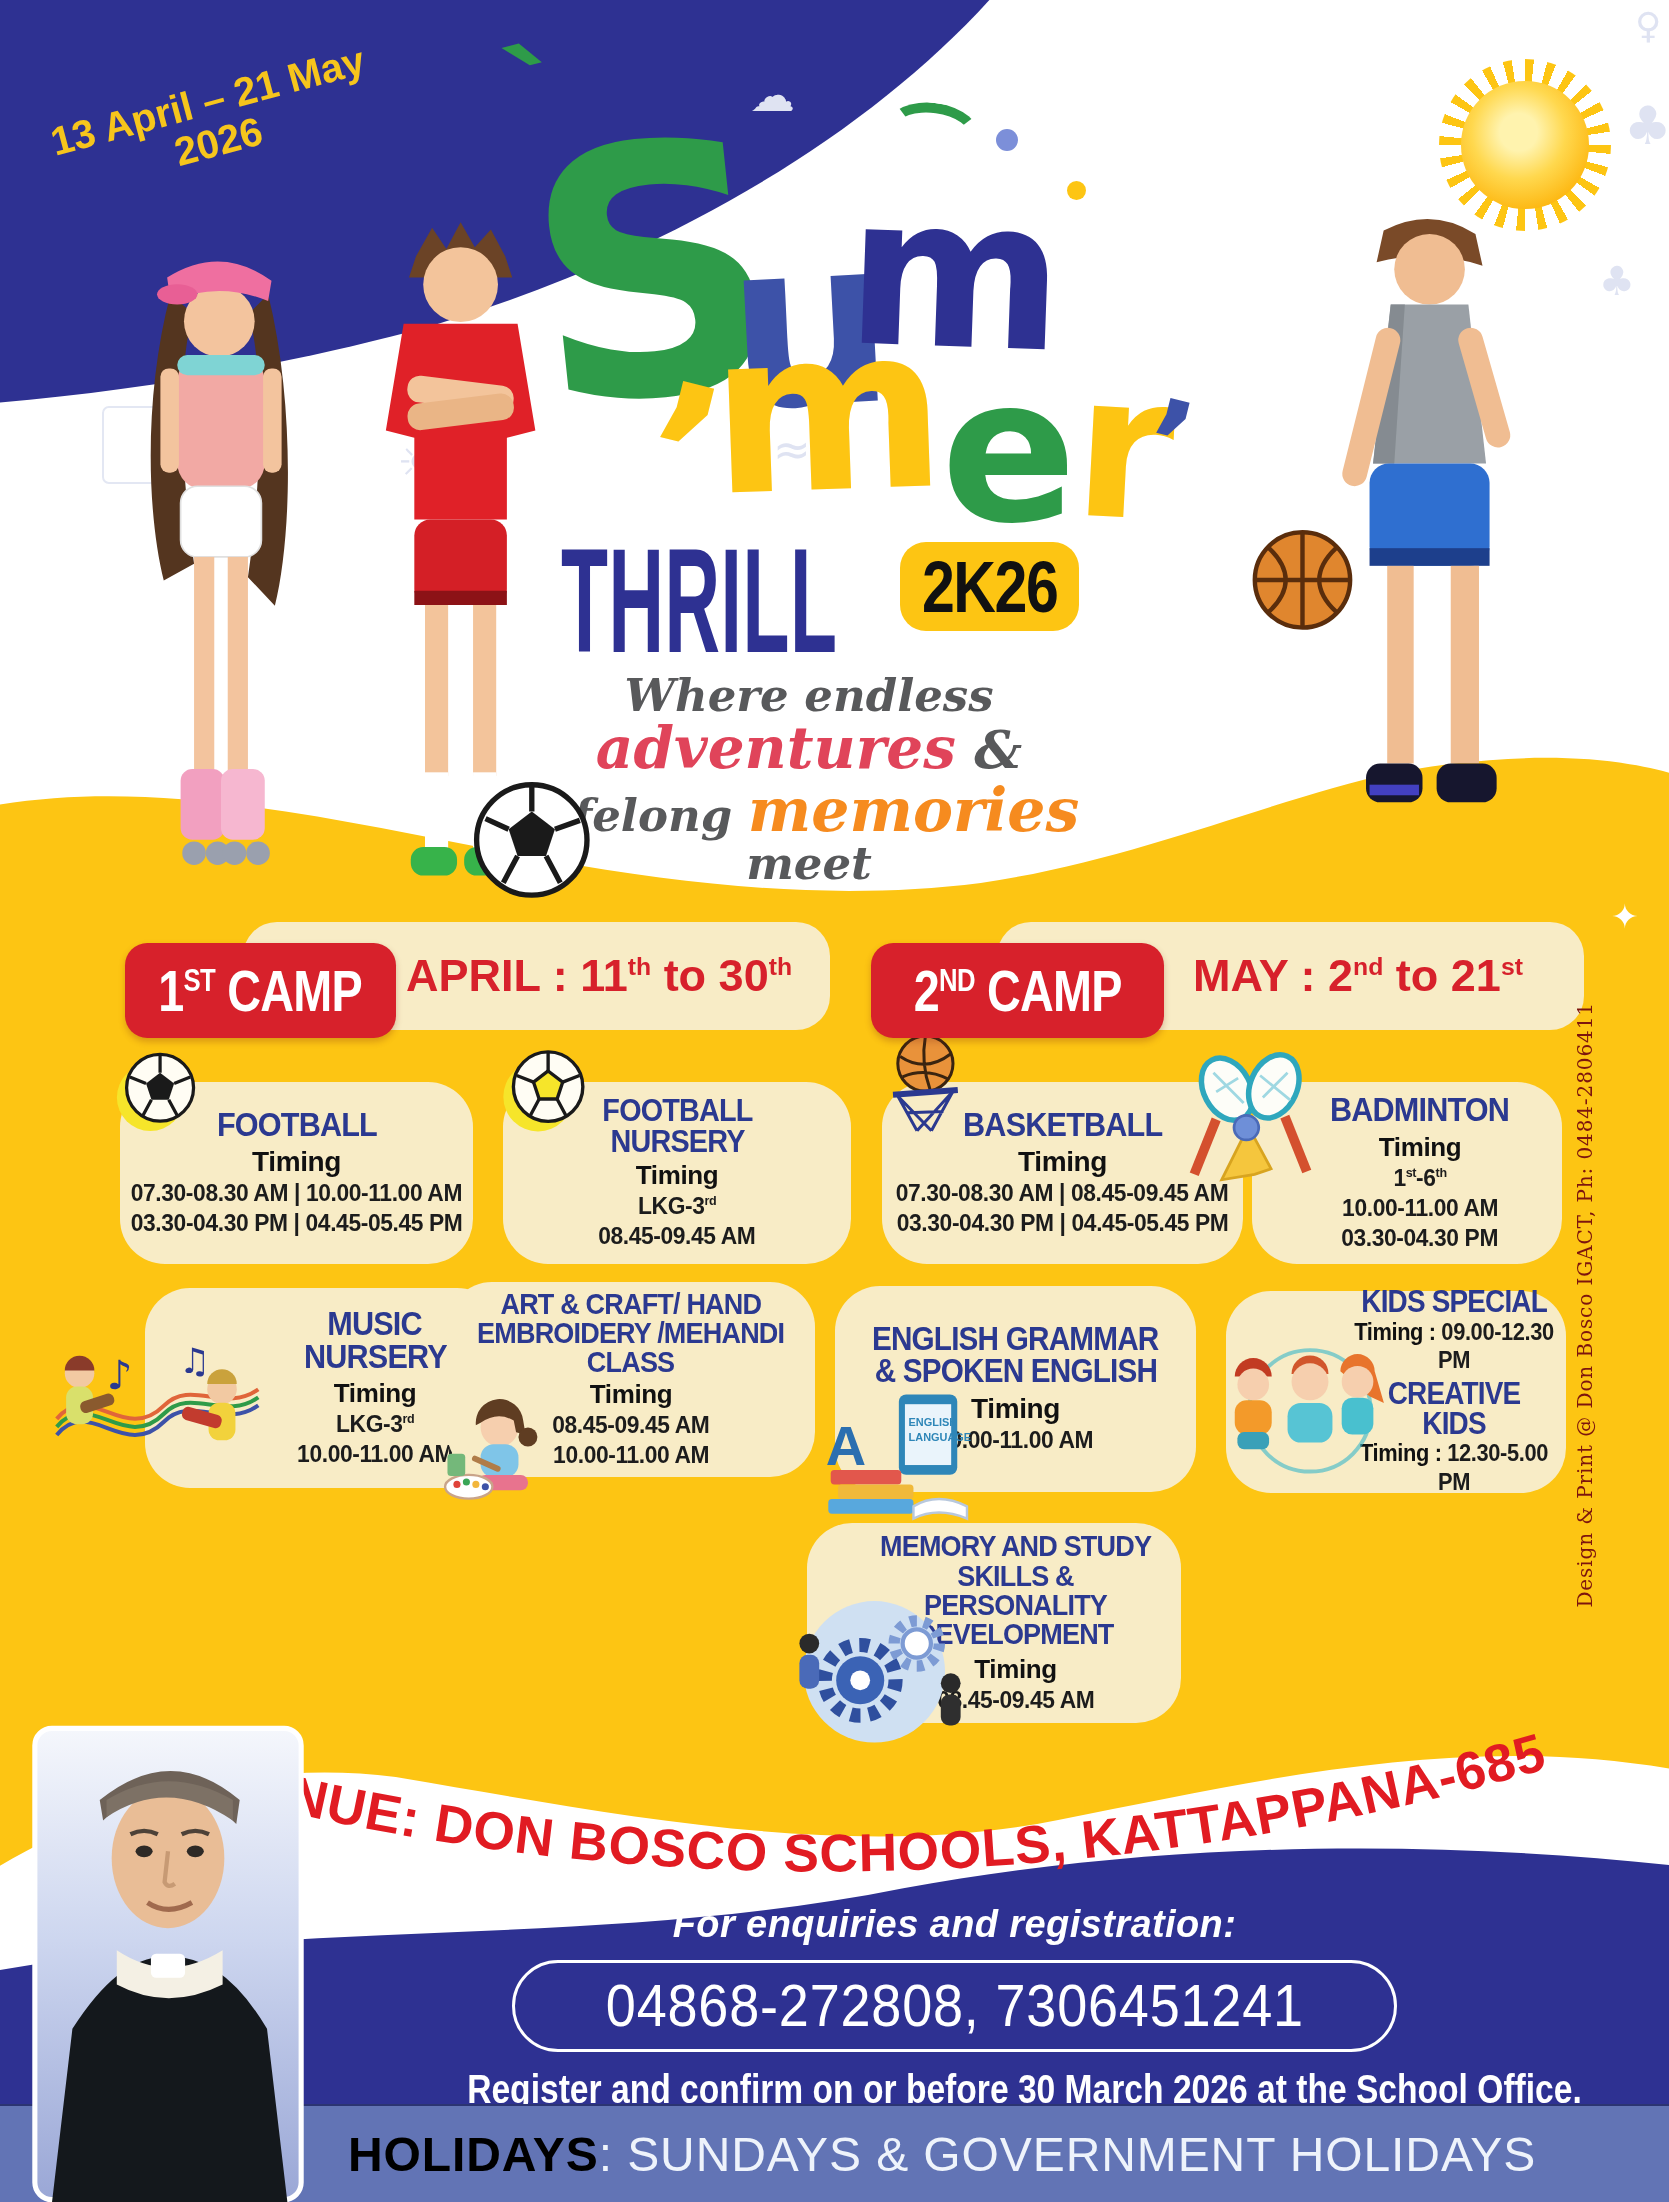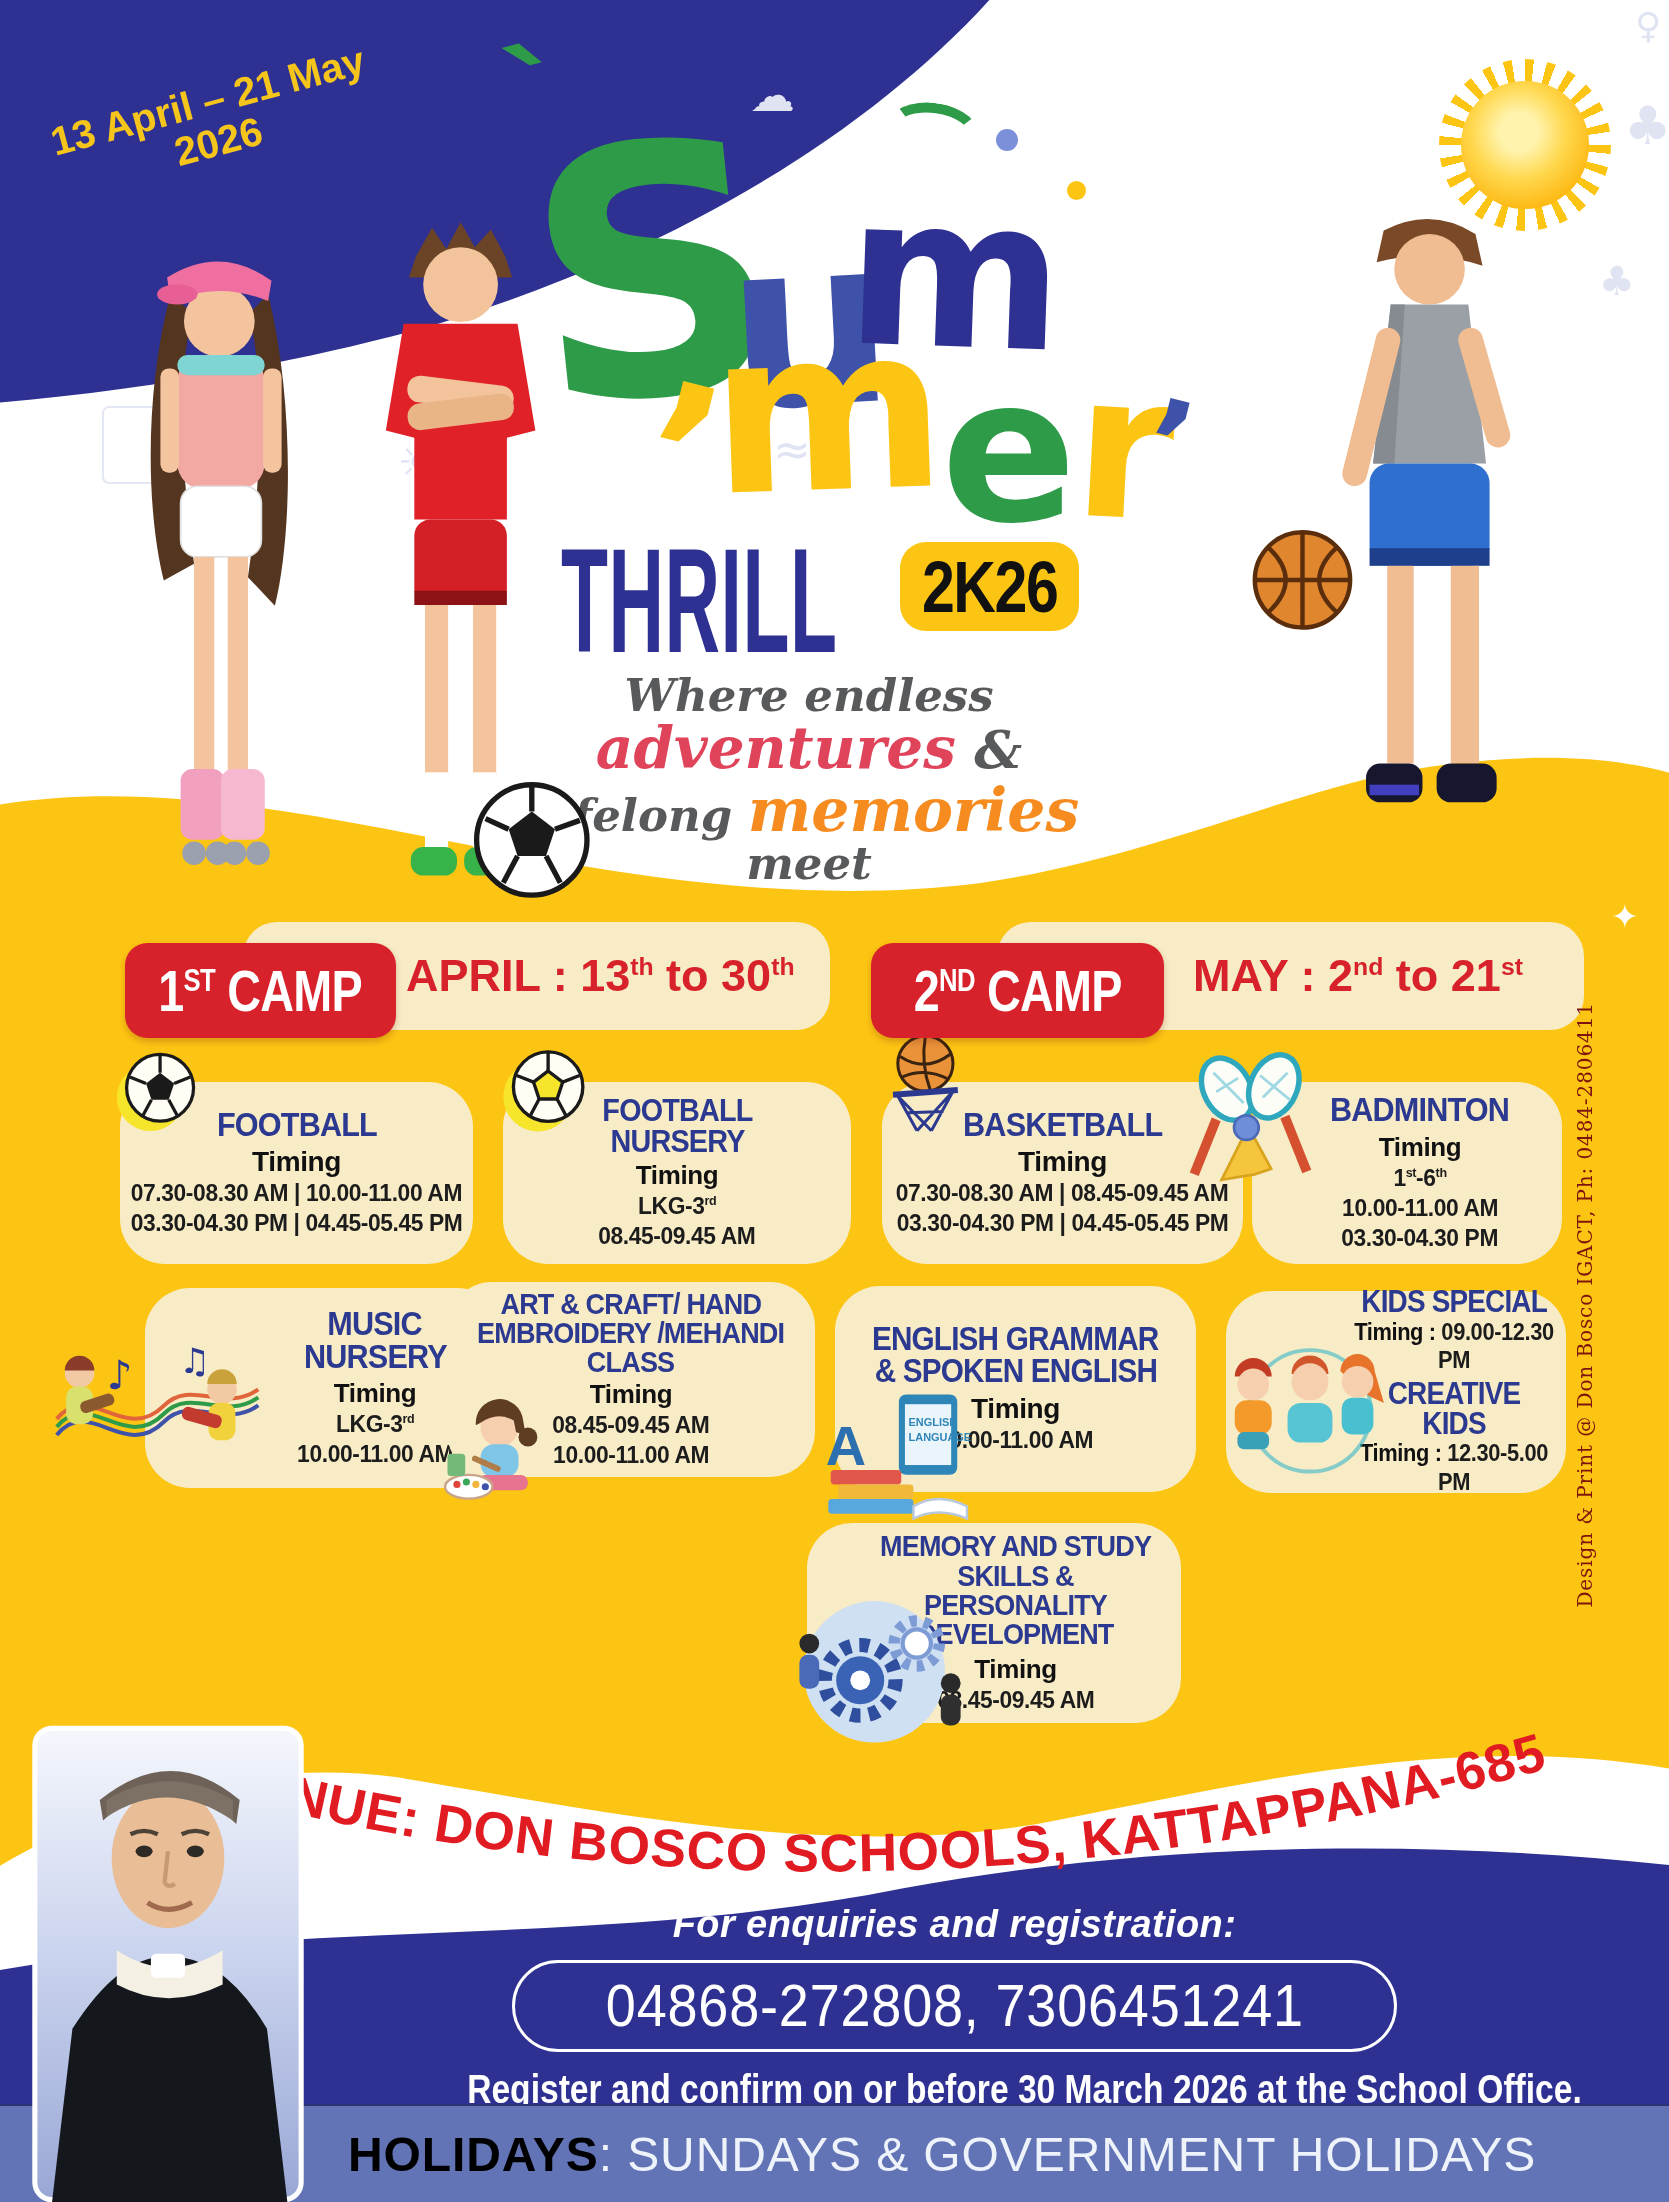--- a/index.html
+++ b/index.html
@@ -186,21 +186,21 @@
     <rect x="116" y="206" width="16" height="112" fill="#f0bd92"></rect>
     <rect x="68" y="318" width="32" height="22" rx="8" fill="#16162e"></rect>
     <rect x="108" y="318" width="34" height="22" rx="8" fill="#16162e"></rect>
     <rect x="70" y="330" width="28" height="6" fill="#4340c0"></rect>
     <circle cx="32" cy="214" r="27" fill="#e0862e" stroke="#5a2d0c" stroke-width="2.5"></circle>
     <path d="M5,214 L59,214 M32,187 L32,241 M13,196 Q32,214 13,232 M51,196 Q32,214 51,232" stroke="#5a2d0c" stroke-width="2.5" fill="none"></path>
   </svg>
 
   <div class="abs pill" style="left:243px;top:922px;width:587px;height:108px;">
     <div class="pill-text" style="left:163px;">
-      <span>APRIL : 13</span><sup class="s">th</sup><span> to 30</span><sup class="s">th</sup>
+      <span>APRIL : 11</span><sup class="s">th</sup><span> to 30</span><sup class="s">th</sup>
     </div>
   </div>
   <div class="abs camp-badge" style="left:125px;top:943px;width:271px;height:95px;">
     <span class="inner"><span>1</span><sup class="s">ST</sup><span> CAMP</span></span>
   </div>
 
   <div class="abs pill" style="left:997px;top:922px;width:587px;height:108px;">
     <div class="pill-text" style="left:196px;">
       <span>MAY : 2</span><sup class="s">nd</sup><span> to 21</span><sup class="s">st</sup>
     </div>

